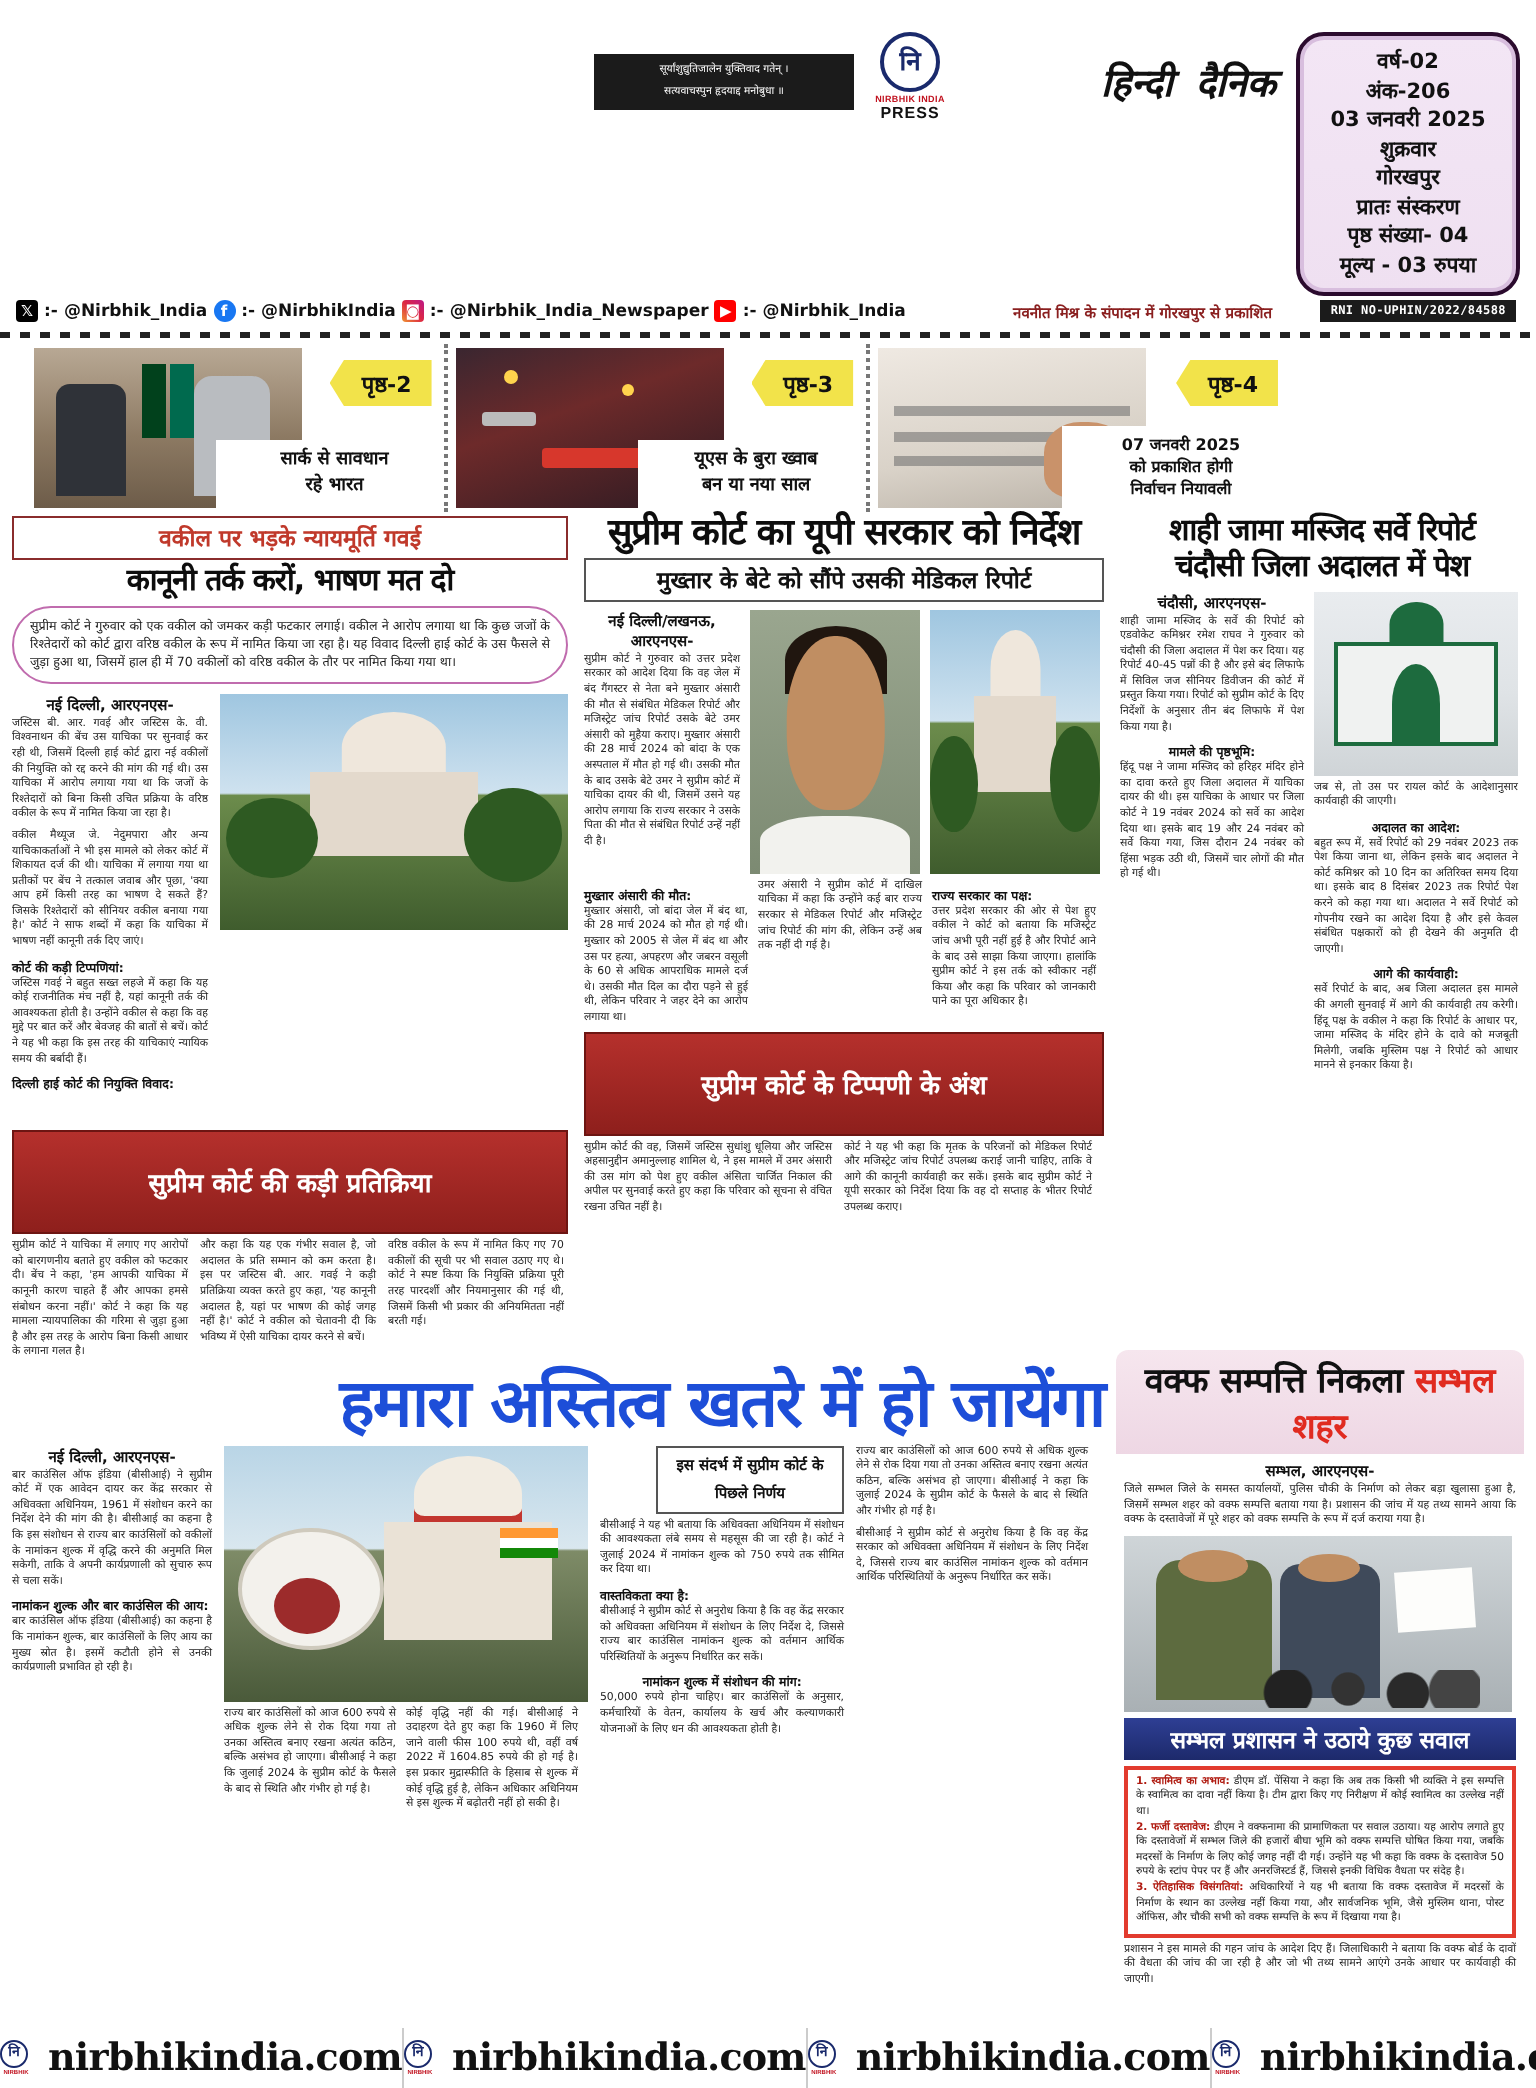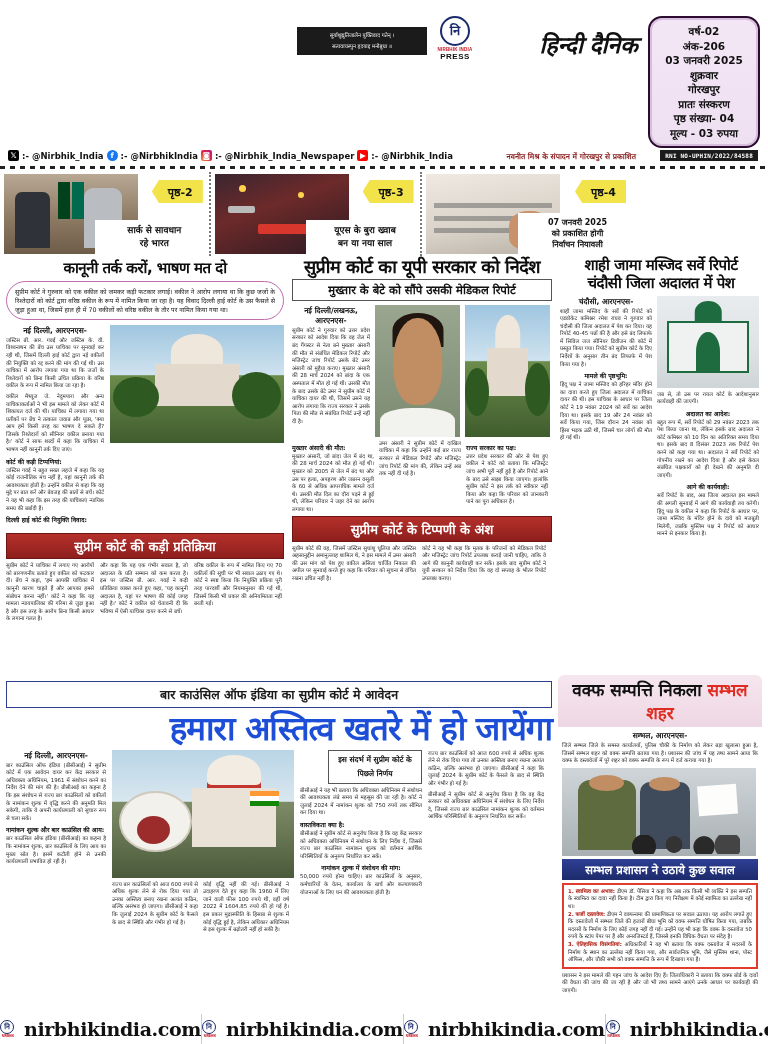--- a/index.html
+++ b/index.html
@@ -44,22 +44,22 @@
     width: 30px; height: 30px; border-radius: 50%;
     border: 2px solid #1a2a6c; margin: 0 auto;
     background: #fff; position: relative;
     font-size: 13px; color:#1a2a6c; font-weight:700;
     line-height: 26px;
   }
   .press-logo .pl-red { font-size: 4.5px; color:#c1121f; font-weight:700; letter-spacing:.2px; margin-top:1px;}
   .press-logo .pl-press { font-size: 8px; font-weight: 700; color: #111; letter-spacing: .5px; }
   .hindi-daily {
     position: absolute; right: 130px; top: 28px;
-    font-size: 23px; font-weight: 700; color: #111;
-    font-family: Liberation Sans, sans-serif;
+    font-size: 19px; font-weight: 700; color: #111;
+    font-family: Liberation Mono, monospace;
     font-style: italic;
   }
   .info-box {
     position: absolute; right: 8px; top: 16px;
     width: 112px; padding: 6px 4px 6px;
     background: linear-gradient(180deg,#f3e6f5 0%, #efe0f1 100%);
     border: 2px solid #2b0b2e;
     border-radius: 14px;
     text-align: center;
     box-shadow: 0 0 0 2px #d8bede inset;
@@ -92,21 +92,21 @@
     position: absolute; right: 132px; top: 151px;
     font-size: 7.5px; color: #8a1f1f; font-weight: 700;
     font-family: "DejaVu Sans", sans-serif;
   }
   .dotline {
     position: absolute; left: 0; top: 166px; width: 768px; height: 3px;
     background: repeating-linear-gradient(to right,#222 0 5px, transparent 5px 10px);
   }
 
   
-  .teasers { position:absolute; top:172px; left:0; width:632px; height:84px; display:flex; }
+  .teasers { position:absolute; top:172px; left:13px; width:632px; height:84px; display:flex; }
   .teaser { position:relative; width:256px; height:84px; overflow:hidden;
             border-right: 2px dotted #777; }
   .teaser:last-child { border-right:none; }
   .teaser .timg { position:absolute; left:4px; top:2px; width:134px; height:80px; }
   .teaser .arrow {
     position: absolute; right: 6px; top: 8px;
     background: #f2e34a; color:#111; font-size:11px; font-weight:700;
     padding: 4px 10px 4px 16px;
     clip-path: polygon(14% 0, 100% 0, 100% 100%, 14% 100%, 0 50%);
     font-family: "DejaVu Sans", sans-serif;
@@ -211,21 +211,21 @@
   }
   .dateline { font-size:7.5px; font-weight:700; color:#111; text-align:center; margin-bottom:2px;
               font-family:"DejaVu Sans", sans-serif;}
   .body-col { font-size:5.4px; line-height:7.6px; text-align:justify; color:#222;
               font-family:"DejaVu Sans", sans-serif; }
   .subhead { font-size:6.2px; font-weight:700; color:#111; margin:3px 0 1px;
              font-family:"DejaVu Sans", sans-serif;}
   .banner {
     background: linear-gradient(180deg,#b5302c 0%,#8e1f1c 100%);
     color:#fff; text-align:center; font-weight:700; font-size:13px;
-    padding:3px 0; font-family:"DejaVu Sans", sans-serif;
+    padding:16px 0; font-family:"DejaVu Sans", sans-serif;
     border:1px solid #6d1512;
   }
   .wide-kicker {
     border:1.5px solid #2b3f8f; background:#fff; text-align:center;
     font-size:12.5px; font-weight:700; color:#1a1a1a; padding:4px 0;
     font-family:"DejaVu Sans", sans-serif;
   }
   .big-headline {
     text-align:right; font-size:33px; font-weight:700; color:#1d4ed8;
     font-family:"DejaVu Sans", sans-serif; line-height:1.02; letter-spacing:-1px;
@@ -353,20 +353,21 @@
         <div>07 जनवरी 2025</div>
         <div>को प्रकाशित होगी</div>
         <div>निर्वाचन नियावली</div>
       </div>
     </div>
   </div>
 
   <div class="main">
 
     <div style="position:absolute;left:6px;top:0;width:278px;">
+      <div class="kicker">वकील पर भड़के न्यायमूर्ति गवई</div>
       <div class="headline" style="font-size:15px;margin:3px 0 4px;">कानूनी तर्क करों, भाषण मत दो</div>
       <div class="lede">सुप्रीम कोर्ट ने गुरुवार को एक वकील को जमकर कड़ी फटकार लगाई। वकील ने आरोप लगाया था कि कुछ जजों के रिश्तेदारों को कोर्ट द्वारा वरिष्ठ वकील के रूप में नामित किया जा रहा है। यह विवाद दिल्ली हाई कोर्ट के उस फैसले से जुड़ा हुआ था, जिसमें हाल ही में 70 वकीलों को वरिष्ठ वकील के तौर पर नामित किया गया था।</div>
 
       <div style="display:flex;gap:6px;margin-top:5px;">
         <div style="width:98px;">
           <div class="dateline">नई दिल्ली, आरएनएस-</div>
           <div class="body-col">जस्टिस बी. आर. गवई और जस्टिस के. वी. विश्वनाथन की बेंच उस याचिका पर सुनवाई कर रही थी, जिसमें दिल्ली हाई कोर्ट द्वारा नई वकीलों की नियुक्ति को रद्द करने की मांग की गई थी। उस याचिका में आरोप लगाया गया था कि जजों के रिश्तेदारों को बिना किसी उचित प्रक्रिया के वरिष्ठ वकील के रूप में नामित किया जा रहा है।</div>
           <div class="body-col" style="margin-top:3px;">वकील मैथ्यूज जे. नेदुमपारा और अन्य याचिकाकर्ताओं ने भी इस मामले को लेकर कोर्ट में शिकायत दर्ज की थी। याचिका में लगाया गया था प्रतीकों पर बेंच ने तत्काल जवाब और पूछा, 'क्या आप हमें किसी तरह का भाषण दे सकते हैं? जिसके रिश्तेदारों को सीनियर वकील बनाया गया है।' कोर्ट ने साफ शब्दों में कहा कि याचिका में भाषण नहीं कानूनी तर्क दिए जाएं।</div>
           <div class="subhead">कोर्ट की कड़ी टिप्पणियां:</div>
           <div class="body-col">जस्टिस गवई ने बहुत सख्त लहजे में कहा कि यह कोई राजनीतिक मंच नहीं है, यहां कानूनी तर्क की आवश्यकता होती है। उन्होंने वकील से कहा कि वह मुद्दे पर बात करें और बेवजह की बातों से बचें। कोर्ट ने यह भी कहा कि इस तरह की याचिकाएं न्यायिक समय की बर्बादी हैं।</div>
@@ -375,21 +376,21 @@
         <div style="width:174px;">
           <div class="ph sc" style="width:174px;height:118px;">
             <div class="dome"></div>
             <div class="bldg"></div>
             <div class="tree" style="left:2%;top:44%;width:26%;height:34%;"></div>
             <div class="tree" style="right:2%;top:40%;width:28%;height:40%;"></div>
           </div>
         </div>
       </div>
 
-      <div class="banner" style="margin-top:8px;">सुप्रीम कोर्ट की कड़ी प्रतिक्रिया</div>
+      <div class="banner" style="margin-top:18px;">सुप्रीम कोर्ट की कड़ी प्रतिक्रिया</div>
       <div style="display:flex;gap:6px;margin-top:3px;">
         <div class="body-col" style="width:88px;">सुप्रीम कोर्ट ने याचिका में लगाए गए आरोपों को बारगणनीय बताते हुए वकील को फटकार दी। बेंच ने कहा, 'हम आपकी याचिका में कानूनी कारण चाहते हैं और आपका हमसे संबोधन करना नहीं।' कोर्ट ने कहा कि यह मामला न्यायपालिका की गरिमा से जुड़ा हुआ है और इस तरह के आरोप बिना किसी आधार के लगाना गलत है।</div>
         <div class="body-col" style="width:88px;">और कहा कि यह एक गंभीर सवाल है, जो अदालत के प्रति सम्मान को कम करता है। इस पर जस्टिस बी. आर. गवई ने कड़ी प्रतिक्रिया व्यक्त करते हुए कहा, 'यह कानूनी अदालत है, यहां पर भाषण की कोई जगह नहीं है।' कोर्ट ने वकील को चेतावनी दी कि भविष्य में ऐसी याचिका दायर करने से बचें।</div>
         <div class="body-col" style="width:88px;">वरिष्ठ वकील के रूप में नामित किए गए 70 वकीलों की सूची पर भी सवाल उठाए गए थे। कोर्ट ने स्पष्ट किया कि नियुक्ति प्रक्रिया पूरी तरह पारदर्शी और नियमानुसार की गई थी, जिसमें किसी भी प्रकार की अनियमितता नहीं बरती गई।</div>
       </div>
     </div>
 
     <div style="position:absolute;left:292px;top:0;width:260px;">
       <div class="headline" style="font-size:18px;">सुप्रीम कोर्ट का यूपी सरकार को निर्देश</div>
       <div class="kicker dark" style="margin-top:2px;font-size:11.5px;">मुख्तार के बेटे को सौंपे उसकी मेडिकल रिपोर्ट</div>
@@ -453,21 +454,20 @@
           <div class="body-col" style="margin-top:3px;">जब से, तो उस पर रायल कोर्ट के आदेशानुसार कार्यवाही की जाएगी।</div>
           <div class="subhead" style="text-align:center;">अदालत का आदेश:</div>
           <div class="body-col">बहुत रूप में, सर्वे रिपोर्ट को 29 नवंबर 2023 तक पेश किया जाना था, लेकिन इसके बाद अदालत ने कोर्ट कमिश्नर को 10 दिन का अतिरिक्त समय दिया था। इसके बाद 8 दिसंबर 2023 तक रिपोर्ट पेश करने को कहा गया था। अदालत ने सर्वे रिपोर्ट को गोपनीय रखने का आदेश दिया है और इसे केवल संबंधित पक्षकारों को ही देखने की अनुमति दी जाएगी।</div>
           <div class="subhead" style="text-align:center;">आगे की कार्यवाही:</div>
           <div class="body-col">सर्वे रिपोर्ट के बाद, अब जिला अदालत इस मामले की अगली सुनवाई में आगे की कार्यवाही तय करेगी। हिंदू पक्ष के वकील ने कहा कि रिपोर्ट के आधार पर, जामा मस्जिद के मंदिर होने के दावे को मजबूती मिलेगी, जबकि मुस्लिम पक्ष ने रिपोर्ट को आधार मानने से इनकार किया है।</div>
         </div>
       </div>
     </div>
 
     <div style="position:absolute;left:6px;top:423px;width:546px;">
-      <div class="wide-kicker">बार काउंसिल ऑफ इंडिया का सुप्रीम कोर्ट मे आवेदन</div>
       <div class="big-headline" style="margin:4px 0 4px;">हमारा अस्तित्व खतरे में हो जायेंगा</div>
 
       <div style="display:flex;gap:6px;">
         <div style="width:100px;">
           <div class="dateline">नई दिल्ली, आरएनएस-</div>
           <div class="body-col">बार काउंसिल ऑफ इंडिया (बीसीआई) ने सुप्रीम कोर्ट में एक आवेदन दायर कर केंद्र सरकार से अधिवक्ता अधिनियम, 1961 में संशोधन करने का निर्देश देने की मांग की है। बीसीआई का कहना है कि इस संशोधन से राज्य बार काउंसिलों को वकीलों के नामांकन शुल्क में वृद्धि करने की अनुमति मिल सकेगी, ताकि वे अपनी कार्यप्रणाली को सुचारु रूप से चला सकें।</div>
           <div class="subhead">नामांकन शुल्क और बार काउंसिल की आय:</div>
           <div class="body-col">बार काउंसिल ऑफ इंडिया (बीसीआई) का कहना है कि नामांकन शुल्क, बार काउंसिलों के लिए आय का मुख्य स्रोत है। इसमें कटौती होने से उनकी कार्यप्रणाली प्रभावित हो रही है।</div>
         </div>
 

